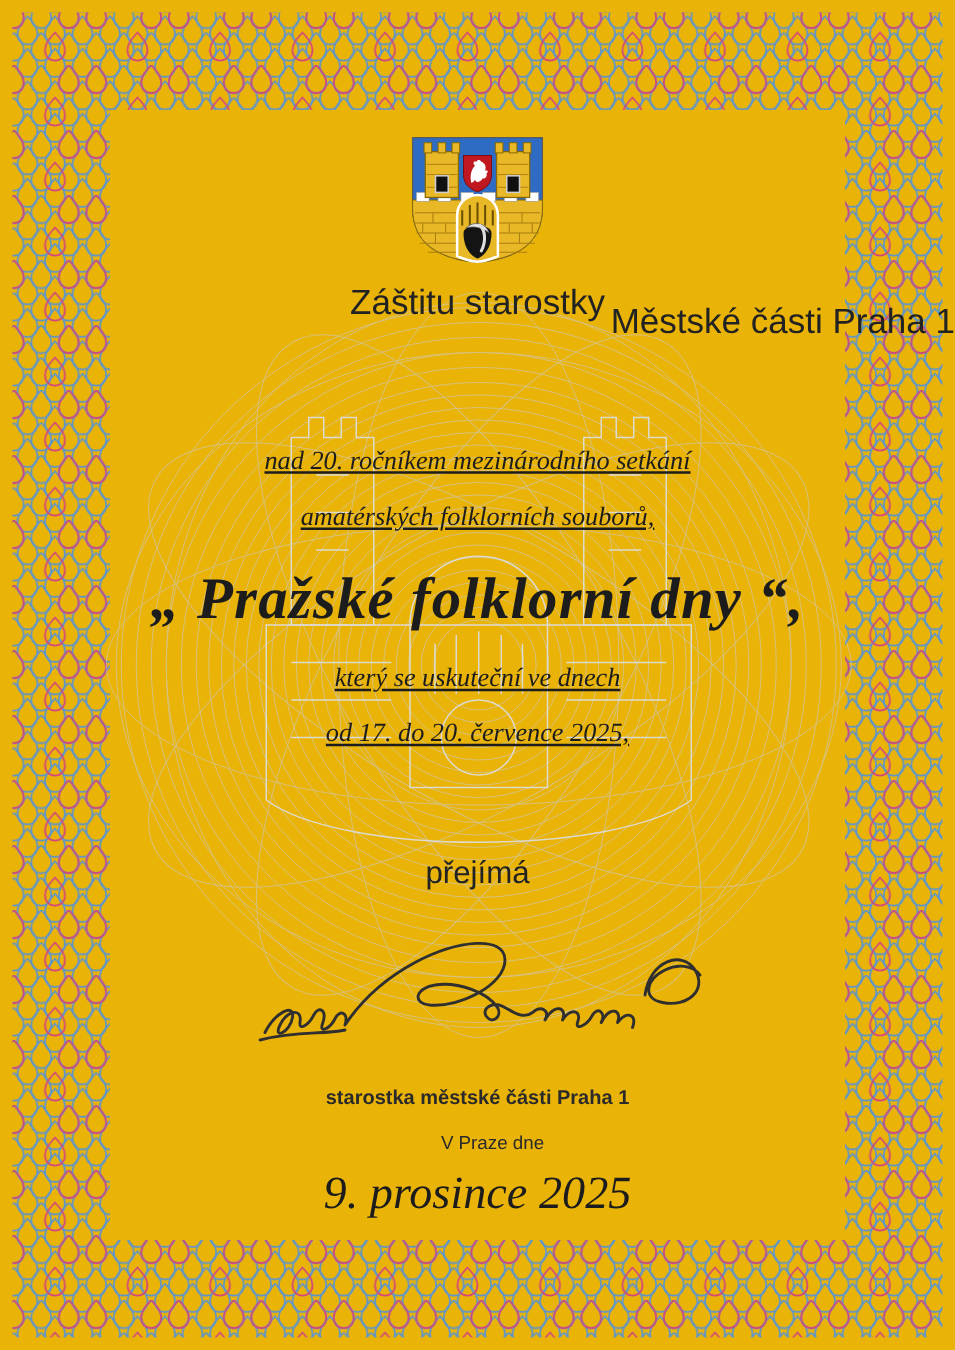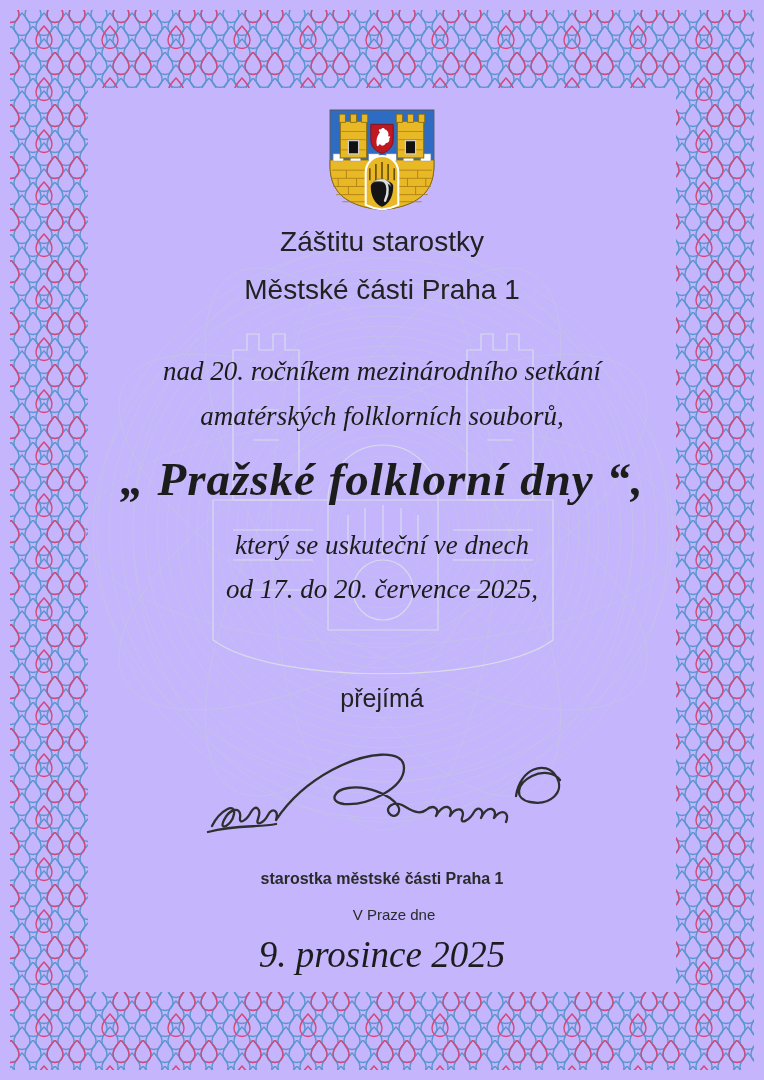--- a/index.html
+++ b/index.html
@@ -1,28 +1,28 @@
 <!DOCTYPE html>
 <html lang="cs"><head>
 <meta charset="utf-8">
 <style>
   html,body{margin:0;padding:0;background:#ffffff;}
   .page{
     position:relative;
     width:764px;height:1080px;
-    background:#c4b5fd;
+    background:#eab308;
     overflow:hidden;
     font-family:"Liberation Sans", sans-serif;
     color:#1f1f1f;
   }
   .layer{position:absolute;left:0;top:0;width:764px;height:1080px;}
   .txt{position:absolute;left:0;width:764px;text-align:center;white-space:nowrap;}
   .heading{font-size:28px;line-height:32px;color:#222;}
   .script{font-family:"Liberation Serif", serif;font-style:italic;color:#1c1c1c;}
-  .script-body{font-size:27px;}
+  .script-body{font-size:21px;text-decoration:underline;}
   .script-big{font-size:47px;font-weight:bold;letter-spacing:1px;}
   .script-date{font-size:37px;}
   .plain-md{font-size:25px;color:#222;}
   .plain-sm-bold{font-size:16px;font-weight:bold;color:#2a2a2a;}
   .plain-xs{font-size:15px;color:#2a2a2a;}
   .arms{position:absolute;left:326px;top:106px;width:112px;height:108px;}
   .sig{position:absolute;left:198px;top:744px;width:384px;height:108px;}
 </style>
 </head>
 <body>
@@ -147,21 +147,21 @@
     <g>
       <path d="M39,64 A16,16 0 0 1 71,64 V96 C66,98.5 60.5,100 55,100.6 C49.5,100 44,98.5 39,96 Z" fill="#e9b826" stroke="#ffffff" stroke-width="2"></path>
       <path d="M43,60 v12 M49,56 v16 M55,54 v18 M61,56 v16 M67,60 v12" stroke="#6b4f00" stroke-width="1.6"></path>
       <path d="M44,78 C44,70 66,70 66,78 C66,92 58,97 55,98 C52,97 44,92 44,78 Z" fill="#141414"></path>
       <path d="M46,74 C52,68 62,70 64,78 C60,74 52,72 46,74 Z" fill="#e8e8e8" stroke="#555" stroke-width="0.6"></path>
       <path d="M57,72 C61,76 62,84 58,92" stroke="#dedede" stroke-width="2.4" fill="none" stroke-linecap="round"></path>
     </g>
   </svg>
 
   <div class="txt heading" style="top:226px;">Záštitu starostky</div>
-  <div class="txt heading" style="top:274px;">Městské části Praha 1</div>
+  <div class="txt heading" style="top:241px;text-align:right;">Městské části Praha 1</div>
 
   <div class="txt script script-body" style="top:356px;">nad 20. ročníkem mezinárodního setkání</div>
   <div class="txt script script-body" style="top:401px;">amatérských folklorních souborů,</div>
 
   <div class="txt script script-body" style="top:530px;">který se uskuteční  ve dnech</div>
 
   <div class="txt script script-big" style="top:452px;">„ Pražské folklorní dny “,</div>
   <div class="txt script script-body" style="top:574px;">od 17. do 20. července 2025,</div>
 
   <div class="txt plain-md" style="top:684px;">přejímá</div>

